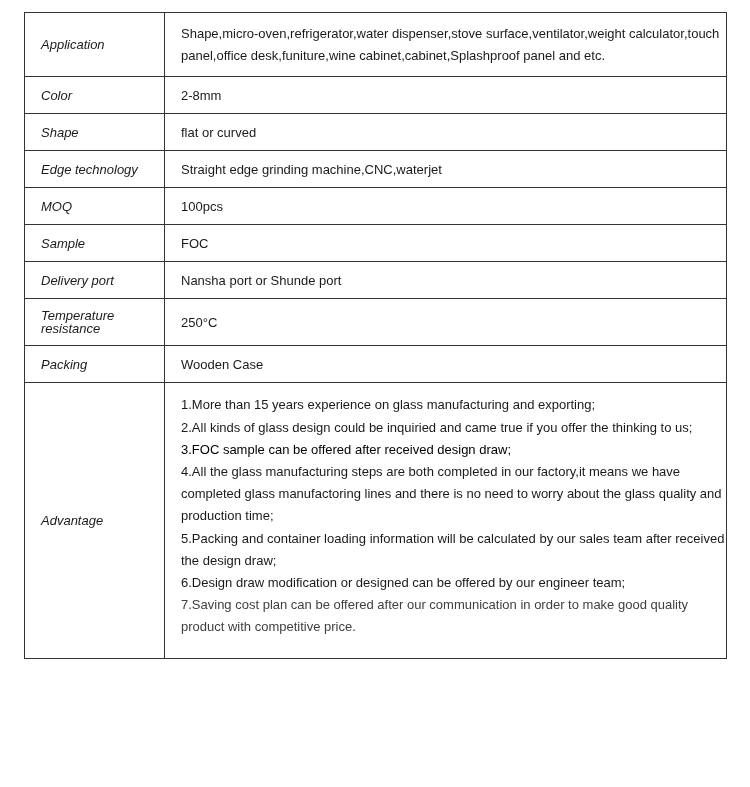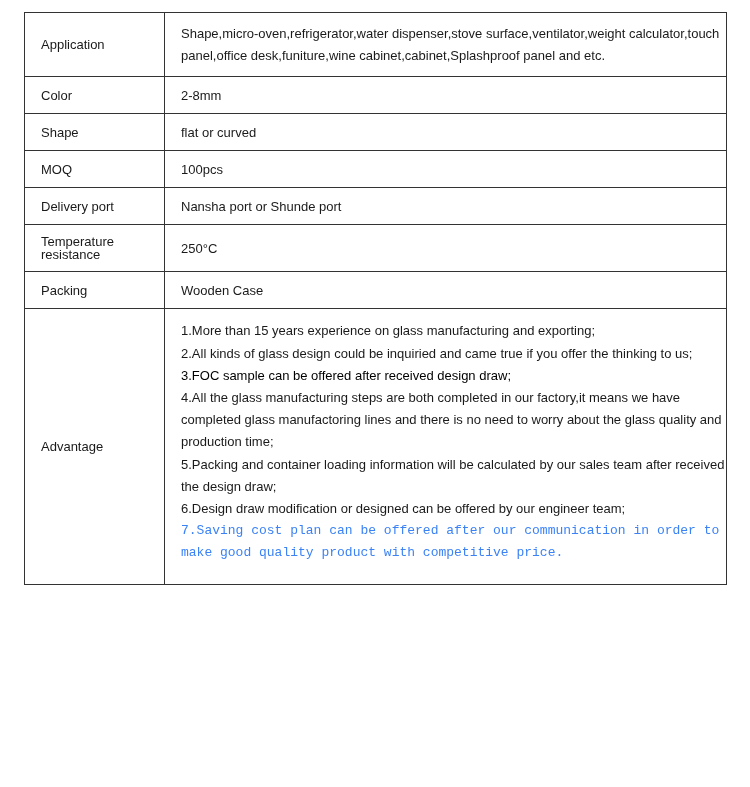--- a/index.html
+++ b/index.html
@@ -1,21 +1,21 @@
 <!DOCTYPE html>
 <html><head>
 <meta charset="utf-8">
 <style>
   html, body { margin:0; padding:0; background:#ffffff; }
   body { width:750px; height:787px; position:relative; overflow:hidden;
          font-family:"Liberation Sans", sans-serif; color:#1a1a1a; }
   table.spec { position:absolute; left:24px; top:12px; width:703px;
                border-collapse:collapse; table-layout:fixed; }
   table.spec td { border:1px solid #333; padding:0; font-size:13px; vertical-align:middle; }
-  td.k { width:123px; padding-left:16px !important; }
+  td.k { width:123px; padding-left:16px !important;font-style:italic; }
   td.v { padding-left:16px !important; }
   .row-app td { height:63px; }
   .row-std td { height:36px;margin-left:12px; }
   .row-temp td { height:46px; }
   .row-adv td { height:275px;margin-left:44px; }
   .v-app { line-height:22px; }
   .temp-label { line-height:13px; }
   .adv-list { line-height:22.2px; padding-top:8px; padding-bottom:16px; }
   .adv-list div { }
   .red { color:#e02a25; }
@@ -31,22 +31,30 @@
     </tr>
     <tr class="row-std">
       <td class="k">Color</td>
       <td class="v">2-8mm</td>
     </tr>
     <tr class="row-std">
       <td class="k">Shape</td>
       <td class="v">flat or curved</td>
     </tr>
     <tr class="row-std">
+      <td class="k">Edge technology</td>
+      <td class="v">Straight edge grinding machine,CNC,waterjet</td>
+    </tr>
+    <tr class="row-std">
       <td class="k">MOQ</td>
       <td class="v">100pcs</td>
+    </tr>
+    <tr class="row-std">
+      <td class="k">Sample</td>
+      <td class="v">FOC</td>
     </tr>
     <tr class="row-std">
       <td class="k">Delivery port</td>
       <td class="v">Nansha port or Shunde port</td>
     </tr>
     <tr class="row-temp">
       <td class="k temp-label">
         <div>Temperature</div>
         <div>resistance</div>
       </td>
@@ -59,18 +67,18 @@
     <tr class="row-adv">
       <td class="k">Advantage</td>
       <td class="v">
         <div class="adv-list" id="adv-list">
             <div>1.More than 15 years experience on glass manufacturing and exporting;</div>
             <div>2.All kinds of glass design could be inquiried and came true if you offer the thinking to us;</div>
             <div class="red" style="color: #000000;">3.FOC sample can be offered after received design draw;</div>
             <div>4.All the glass manufacturing steps are both completed in our factory,it means we have completed glass manufactoring lines and there is no need to worry about the glass quality and production time;</div>
             <div>5.Packing and container loading information will be calculated by our sales team after received the design draw;</div>
             <div>6.Design draw modification or designed can be offered by our engineer team;</div>
-            <div class="red" style="color: #3b82f6; font-family: Liberation Mono, monospace;">7.Saving cost plan can be offered after our communication in order to make good quality product with competitive price.</div>
+            <div class="red" style="color: #404040;">7.Saving cost plan can be offered after our communication in order to make good quality product with competitive price.</div>
           </div>
       </td>
     </tr>
   </tbody>
 </table>
 
 </body></html>

